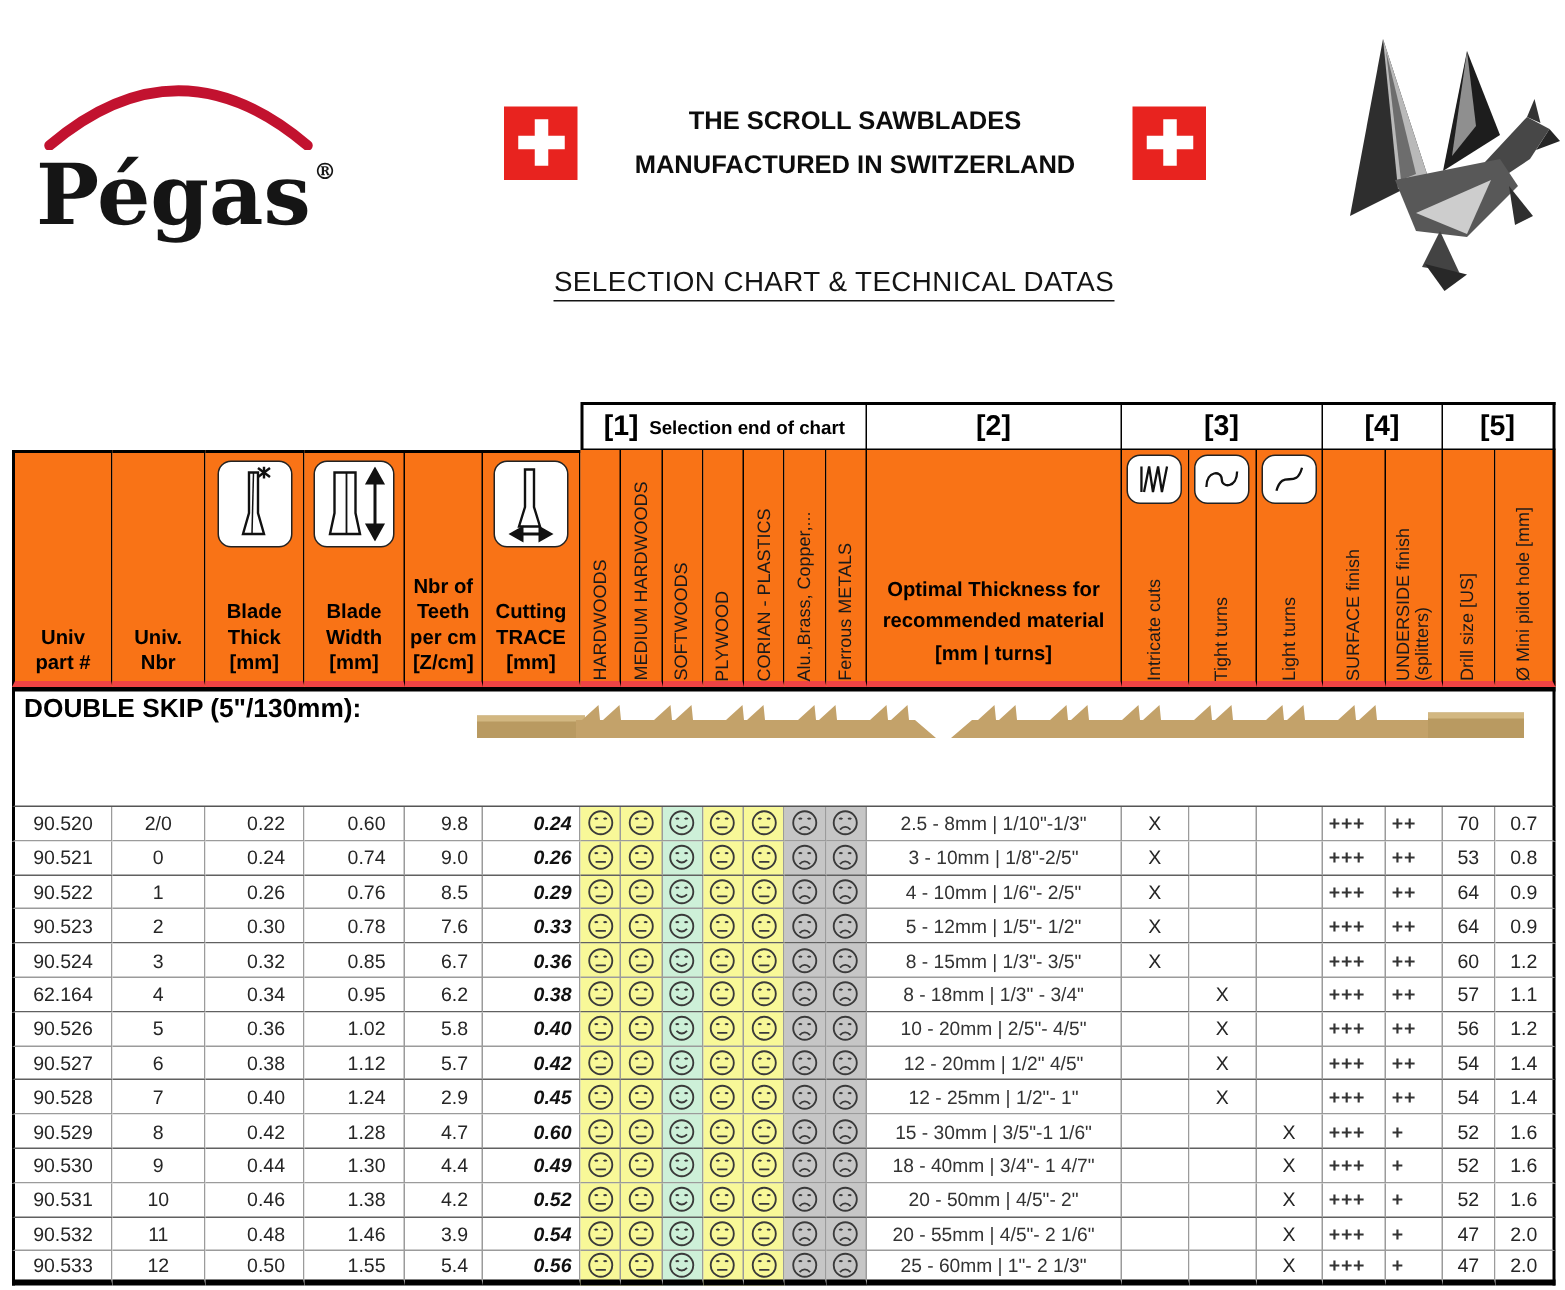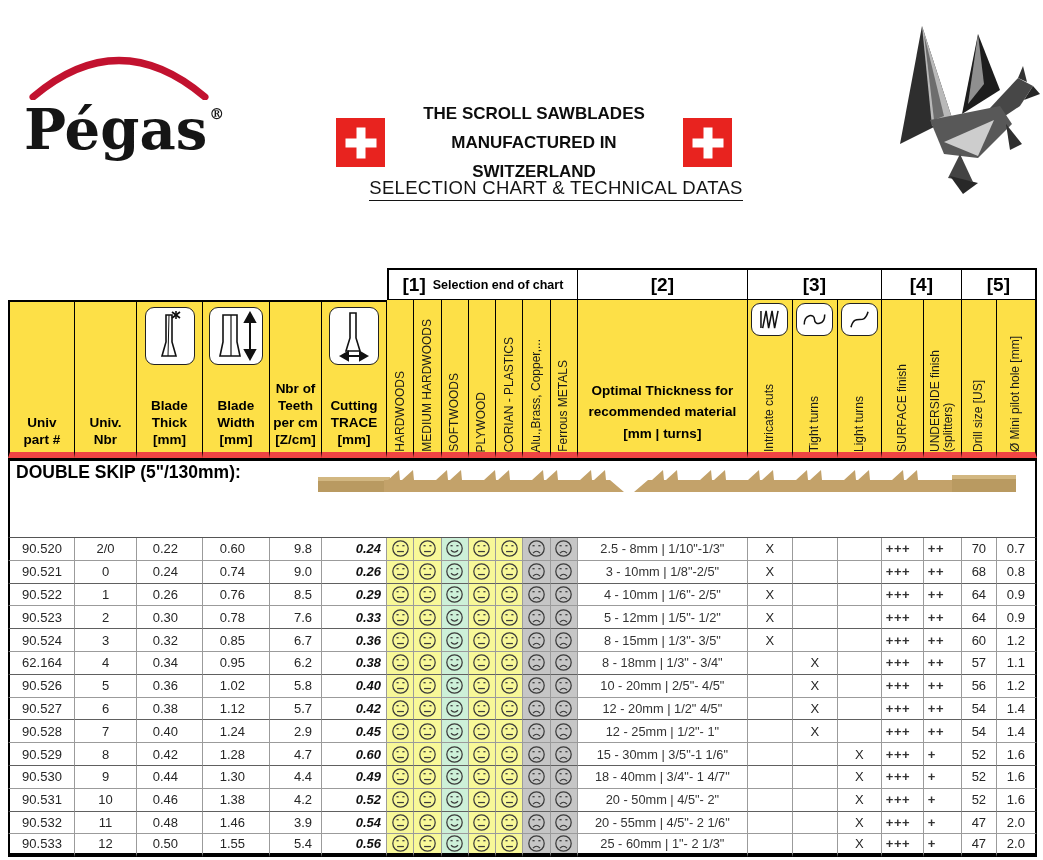--- a/index.html
+++ b/index.html
@@ -6,21 +6,21 @@
     font-family:"Liberation Sans",sans-serif;-webkit-font-smoothing:antialiased;}
   #page{position:relative;width:1043px;height:860px;background:#fff;}
 
   
   .logo{position:absolute;left:24px;top:46px;width:192px;}
   .logo-arc{display:block;width:186px;height:54px;margin:0 0 -16px 2px;}
   .logo-text{font-family:"DejaVu Serif","Liberation Serif",serif;font-weight:bold;
     font-size:56px;line-height:60px;color:#151515;}
   .reg{font-size:15px;vertical-align:30px;margin-left:2px;font-weight:bold;}
 
-  .titleblock{position:absolute;left:336px;top:66px;width:396px;display:flex;align-items:center;gap:12px;margin-top:33px;}
+  .titleblock{position:absolute;left:336px;top:66px;width:468px;display:flex;align-items:center;gap:12px;}
   .flag{width:49px;height:49px;background:#e8231f;position:relative;flex:0 0 auto;}
   .flag::before{content:"";position:absolute;left:50%;top:50%;transform:translate(-50%,-50%);
     width:31px;height:9px;background:#fff;}
   .flag::after{content:"";position:absolute;left:50%;top:50%;transform:translate(-50%,-50%);
     width:9px;height:31px;background:#fff;}
   .titles{flex:1;text-align:center;font-weight:bold;font-size:17px;line-height:29px;color:#0d0d0d;}
   .subtitle{position:absolute;left:340px;top:177px;width:432px;text-align:center;
     font-size:18.5px;color:#141414;letter-spacing:.3px;}
   .subtitle span{border-bottom:1.5px solid #141414;padding-bottom:2px;}
   .pegasus{position:absolute;left:860px;top:20px;width:180px;height:175px;}
@@ -34,21 +34,21 @@
   
   .sp0{background:#fff;}
   .h1{border-top:2px solid #000;border-bottom:1px solid #000;border-right:1px solid #000;
       background:#fff;display:flex;align-items:center;justify-content:center;gap:7px;}
   .h1.bl{border-left:2px solid #000;}
   .h1.br{border-right:2px solid #000;}
   .b1num{font-weight:bold;font-size:19px;color:#000;}
   .b1cap{font-weight:bold;font-size:12.5px;color:#000;}
 
   
-  .h2{border-right:1px solid #000;border-bottom:6px solid #ef4444;background:#fde047;
+  .h2{border-right:1px solid #000;border-bottom:4px solid #ef4444;background:#f97316;
       display:flex;flex-direction:column;align-items:center;}
   .h2.bl{border-left:2px solid #000;}
   .h2.br{border-right:2px solid #000;}
   .h2.topline{border-top:2px solid #000;}
   .hspacer{flex:1;}
   .hlabel{font-weight:bold;font-size:13.5px;line-height:17px;text-align:center;
       white-space:pre-line;color:#000;padding-bottom:4px;}
   .iconbox{margin-top:5px;border:1.5px solid #222;border-radius:9px;background:#fff;
       display:flex;align-items:center;justify-content:center;}
   .bladebox{width:48px;height:56px;}
@@ -70,21 +70,21 @@
   
   .c{border-right:1px solid #9b9b9b;border-bottom:1px solid #9b9b9b;background:#fff;
       display:flex;align-items:center;font-size:13px;color:#262626;}
   .c.first{border-left:2px solid #000;}
   .c.lastcol{border-right:2px solid #000;}
   .c.grp{border-bottom:1px solid #606060;}
   .c.bot{border-bottom:4px solid #000;}
   .center{justify-content:center;}
   .right{justify-content:flex-end;}
   .left{justify-content:flex-start;padding-left:4px;}
-  .pr12{padding-right:24px;} .pr9{padding-right:9px;}
+  .pr12{padding-right:12px;} .pr9{padding-right:9px;}
   .trace{font-style:italic;font-weight:bold;padding-right:5px;color:#111;}
   .smile{justify-content:center;}
   .face{width:19px;height:19px;display:block;}
   .plus{font-weight:bold;color:#333;letter-spacing:.5px;}
   .opt2{font-size:12.8px;color:#333;}
 </style>
 </head>
 <body>
 
 <div id="page">
@@ -458,21 +458,21 @@
             <path d="M6.3 14.8 Q10 11 13.7 14.8"></path>
           </g>
         </svg>
       </div>
       <div class="c center opt2 grp">3 - 10mm | 1/8"-2/5"</div>
       <div class="c center grp">X</div>
       <div class="c center grp"></div>
       <div class="c center grp"></div>
       <div class="c left plus grp">+++</div>
       <div class="c left plus grp">++</div>
-      <div class="c center grp">68</div>
+      <div class="c center grp">53</div>
       <div class="c center lastcol grp">0.8</div>
       <div class="c center first">90.522</div>
       <div class="c center">1</div>
       <div class="c right pr12">0.26</div>
       <div class="c right pr12">0.76</div>
       <div class="c right pr9">8.5</div>
       <div class="c right trace">0.29</div>
       <div class="c smile" style="background: rgb(248, 248, 152);">
         <svg class="face" viewBox="0 0 20 20">
           <g fill="none" stroke="#3a3a3a" stroke-width="1.3">

